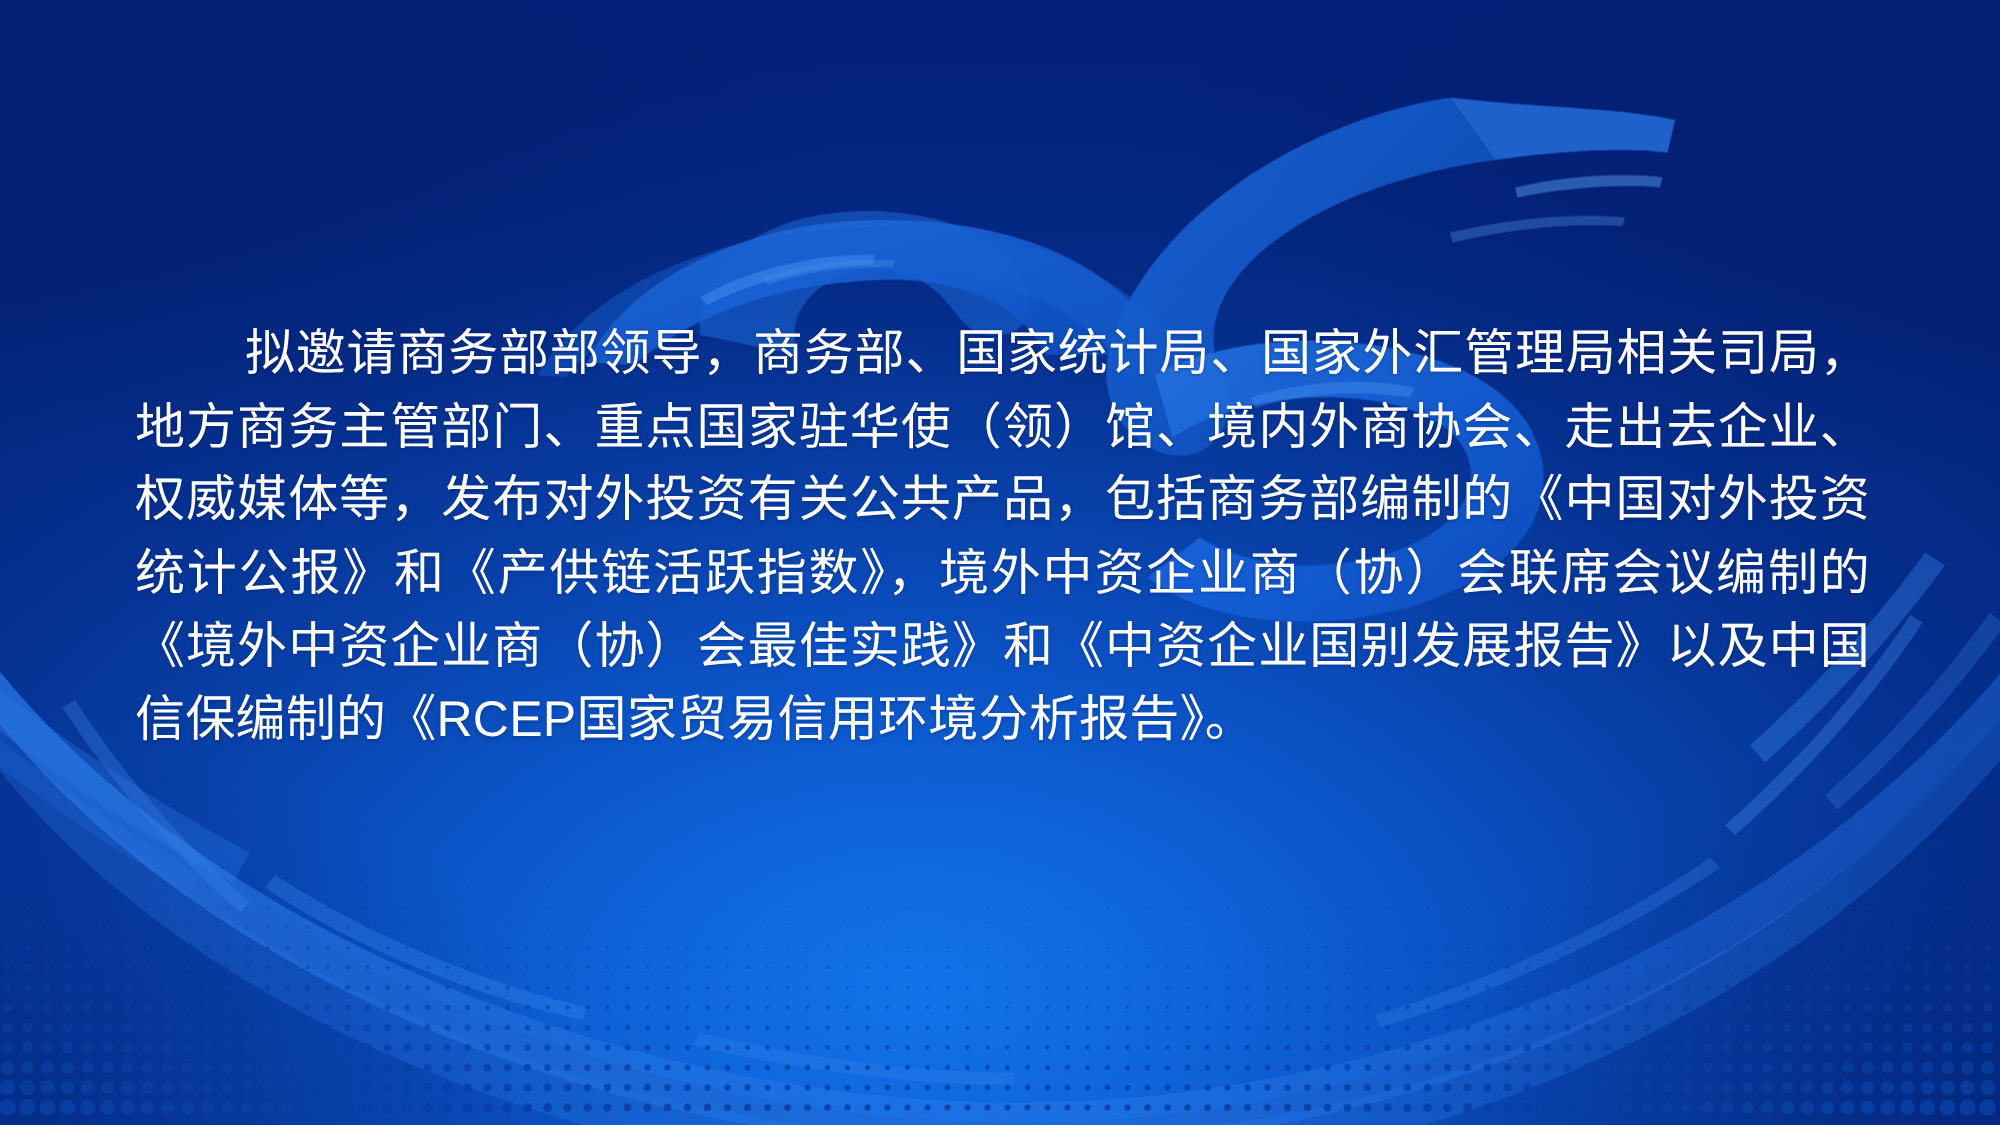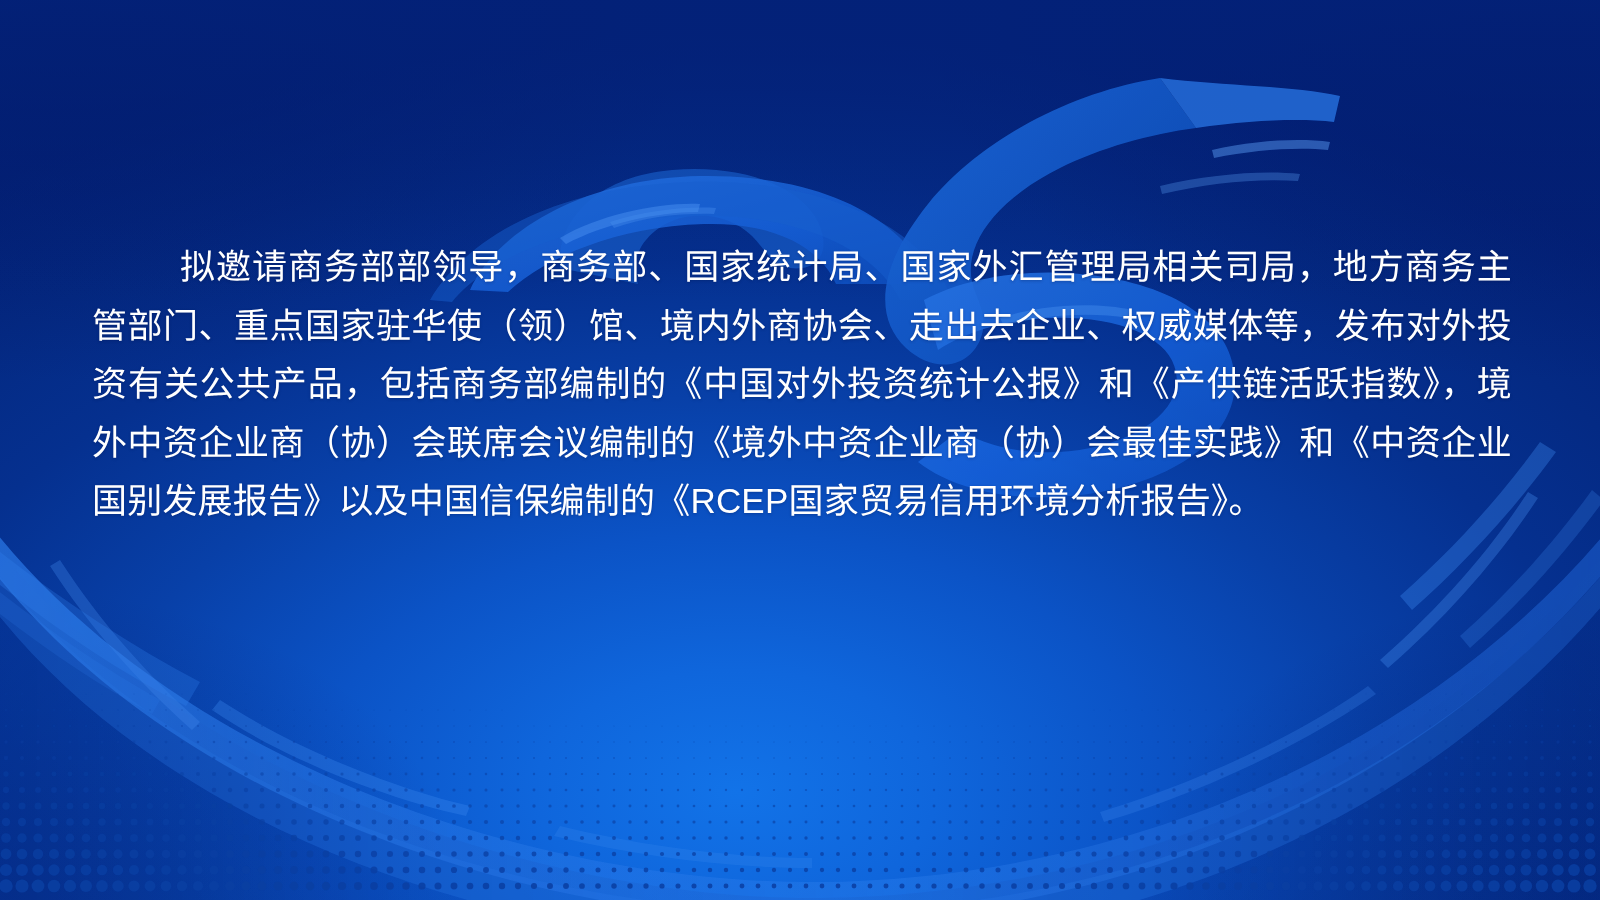--- a/index.html
+++ b/index.html
@@ -69,23 +69,23 @@
   }
 
   
   .text-block {
     position: absolute;
     left: 92px;
     top: 238px;
     width: 1420px;
   }
   .para {
-    margin: 0;
+    margin: 16px;
     color: #ffffff;
-    font-size: 35px;
+    font-size: 40px;
     line-height: 58.5px;
     letter-spacing: 0.2px;
     text-align: justify;
     text-justify: inter-character;
     text-indent: 88px;
     font-weight: 400;
     text-shadow: 0 1px 3px rgba(0,20,70,0.30);
     word-break: break-all;
   }
 </style>

